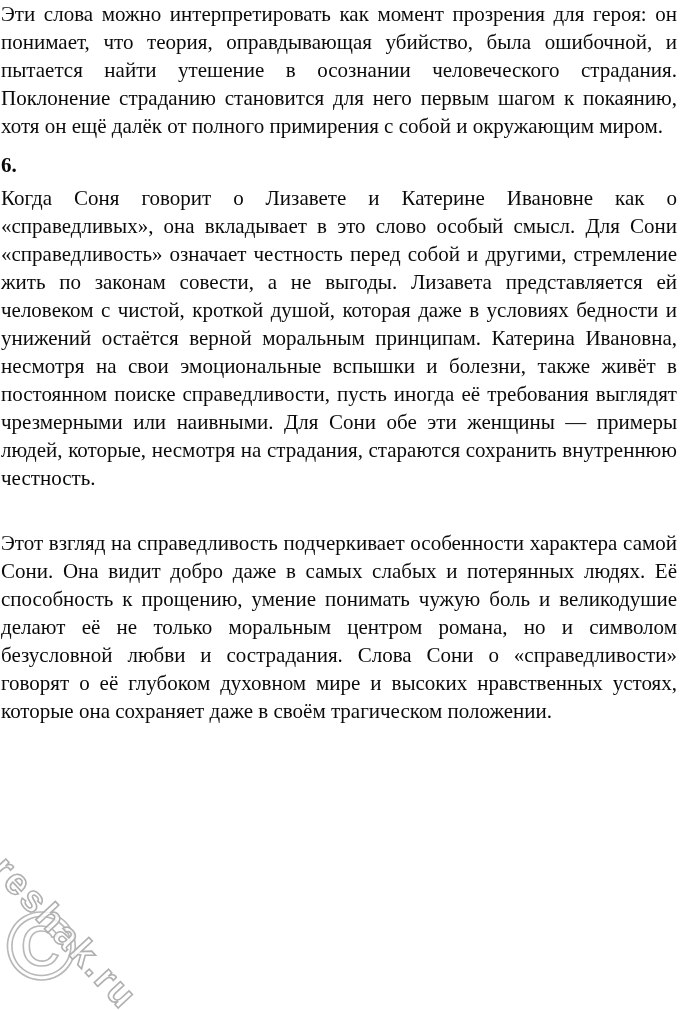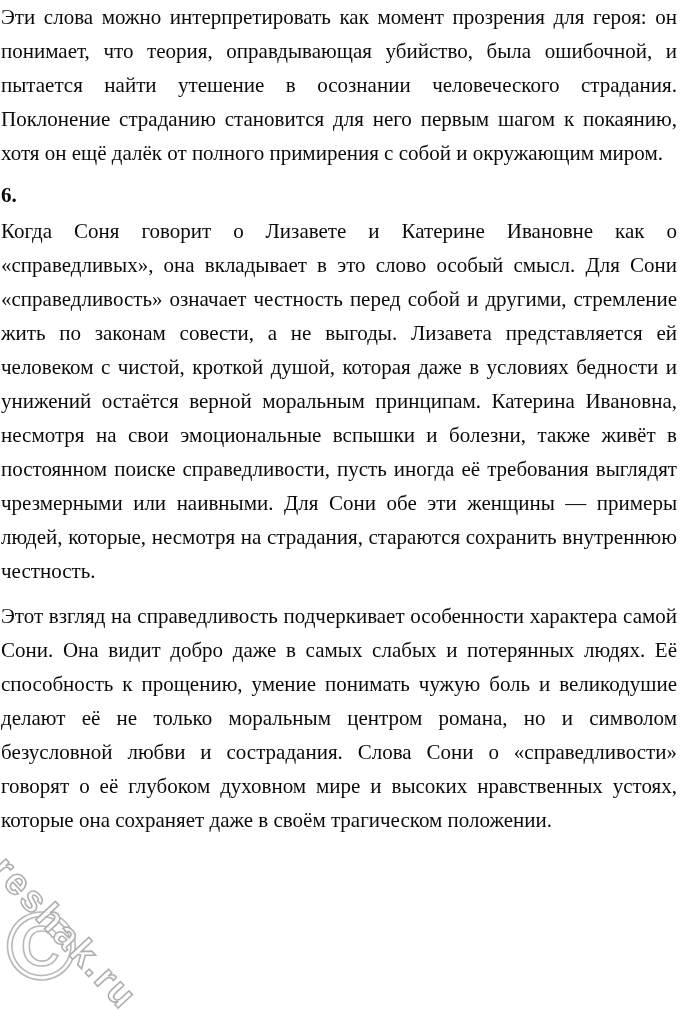--- a/index.html
+++ b/index.html
@@ -18,35 +18,35 @@
     position: relative;
     width: 678px;
     height: 1010px;
     padding: 0 1px;
     box-sizing: border-box;
     z-index: 1;
   }
   .body-text {
     margin: 0;
     font-size: 21px;
-    line-height: 34px;
+    line-height: 28px;
     color: #0a0a0a;
     text-align: justify;
     text-justify: inter-word;
   }
   .section-number {
     margin: 6px 0 0 0;
     font-size: 21px;
     line-height: 38px;
     font-weight: bold;
     color: #0a0a0a;
     text-align: left;
   }
   .para-3 {
-    margin-top: 11px;
+    margin-top: 37px;
   }
   
   .watermark-layer {
     position: absolute;
     left: 0;
     top: 0;
     width: 680px;
     height: 1010px;
     z-index: 2;
     pointer-events: none;

